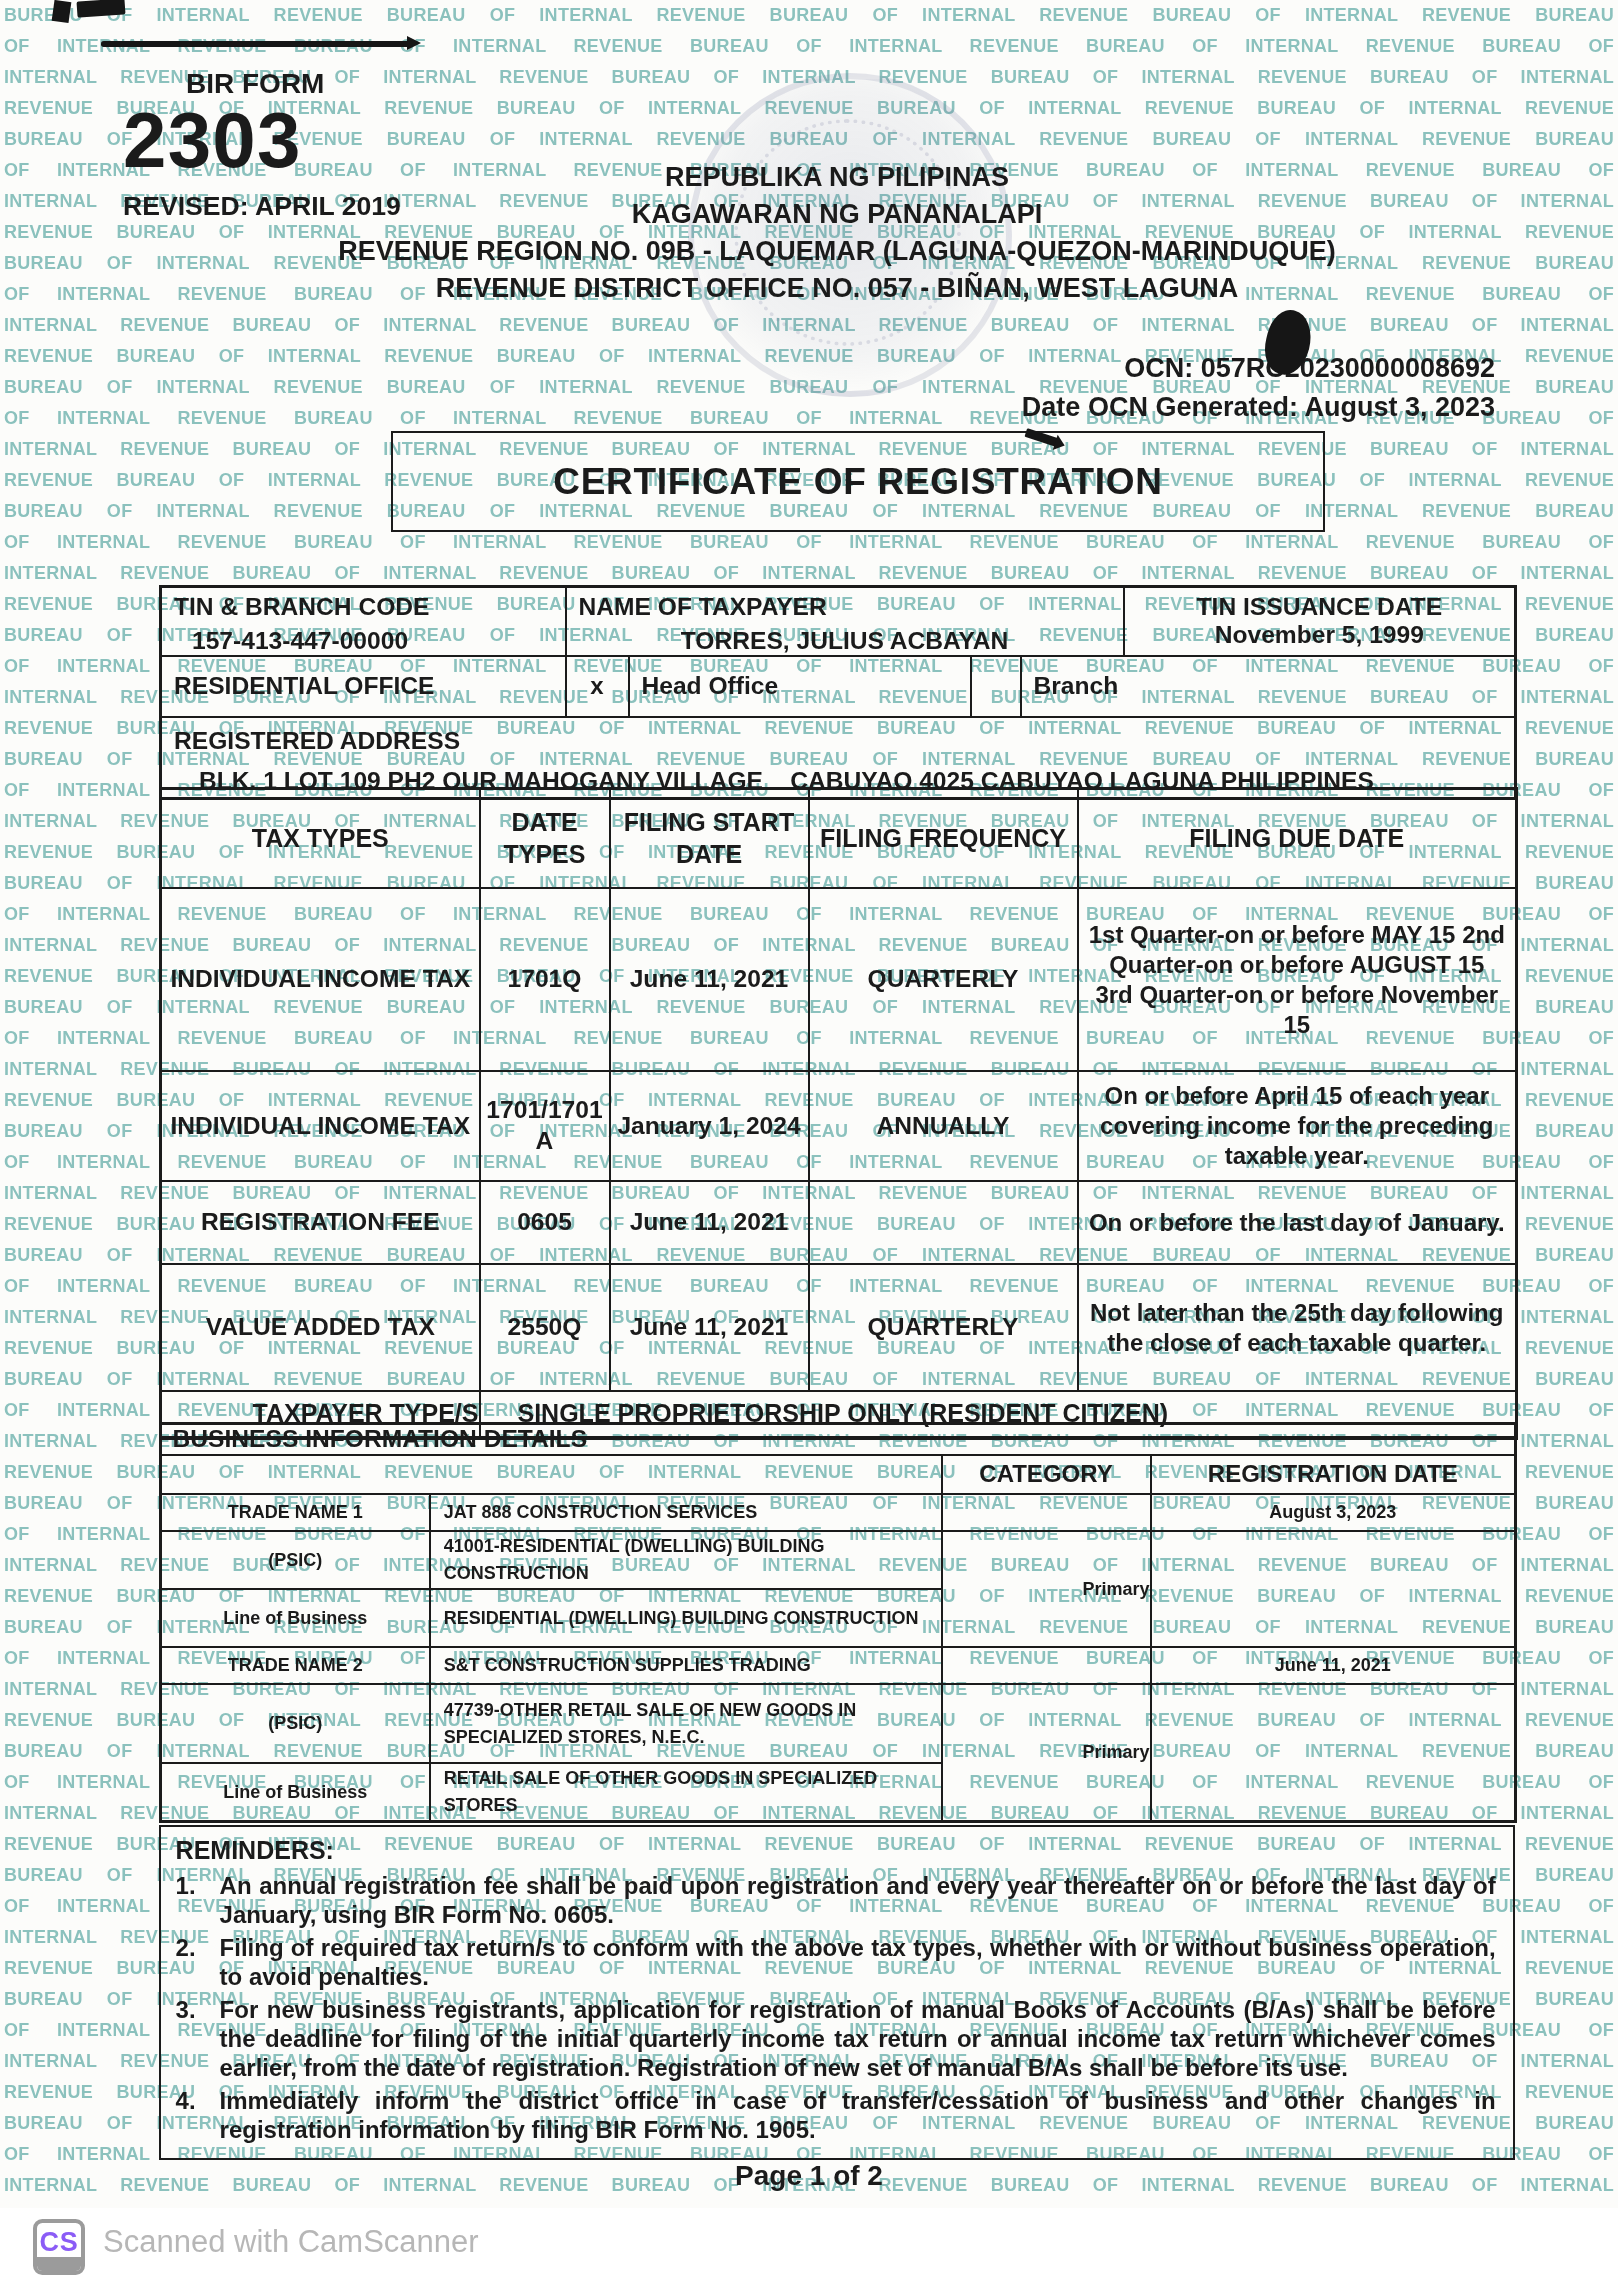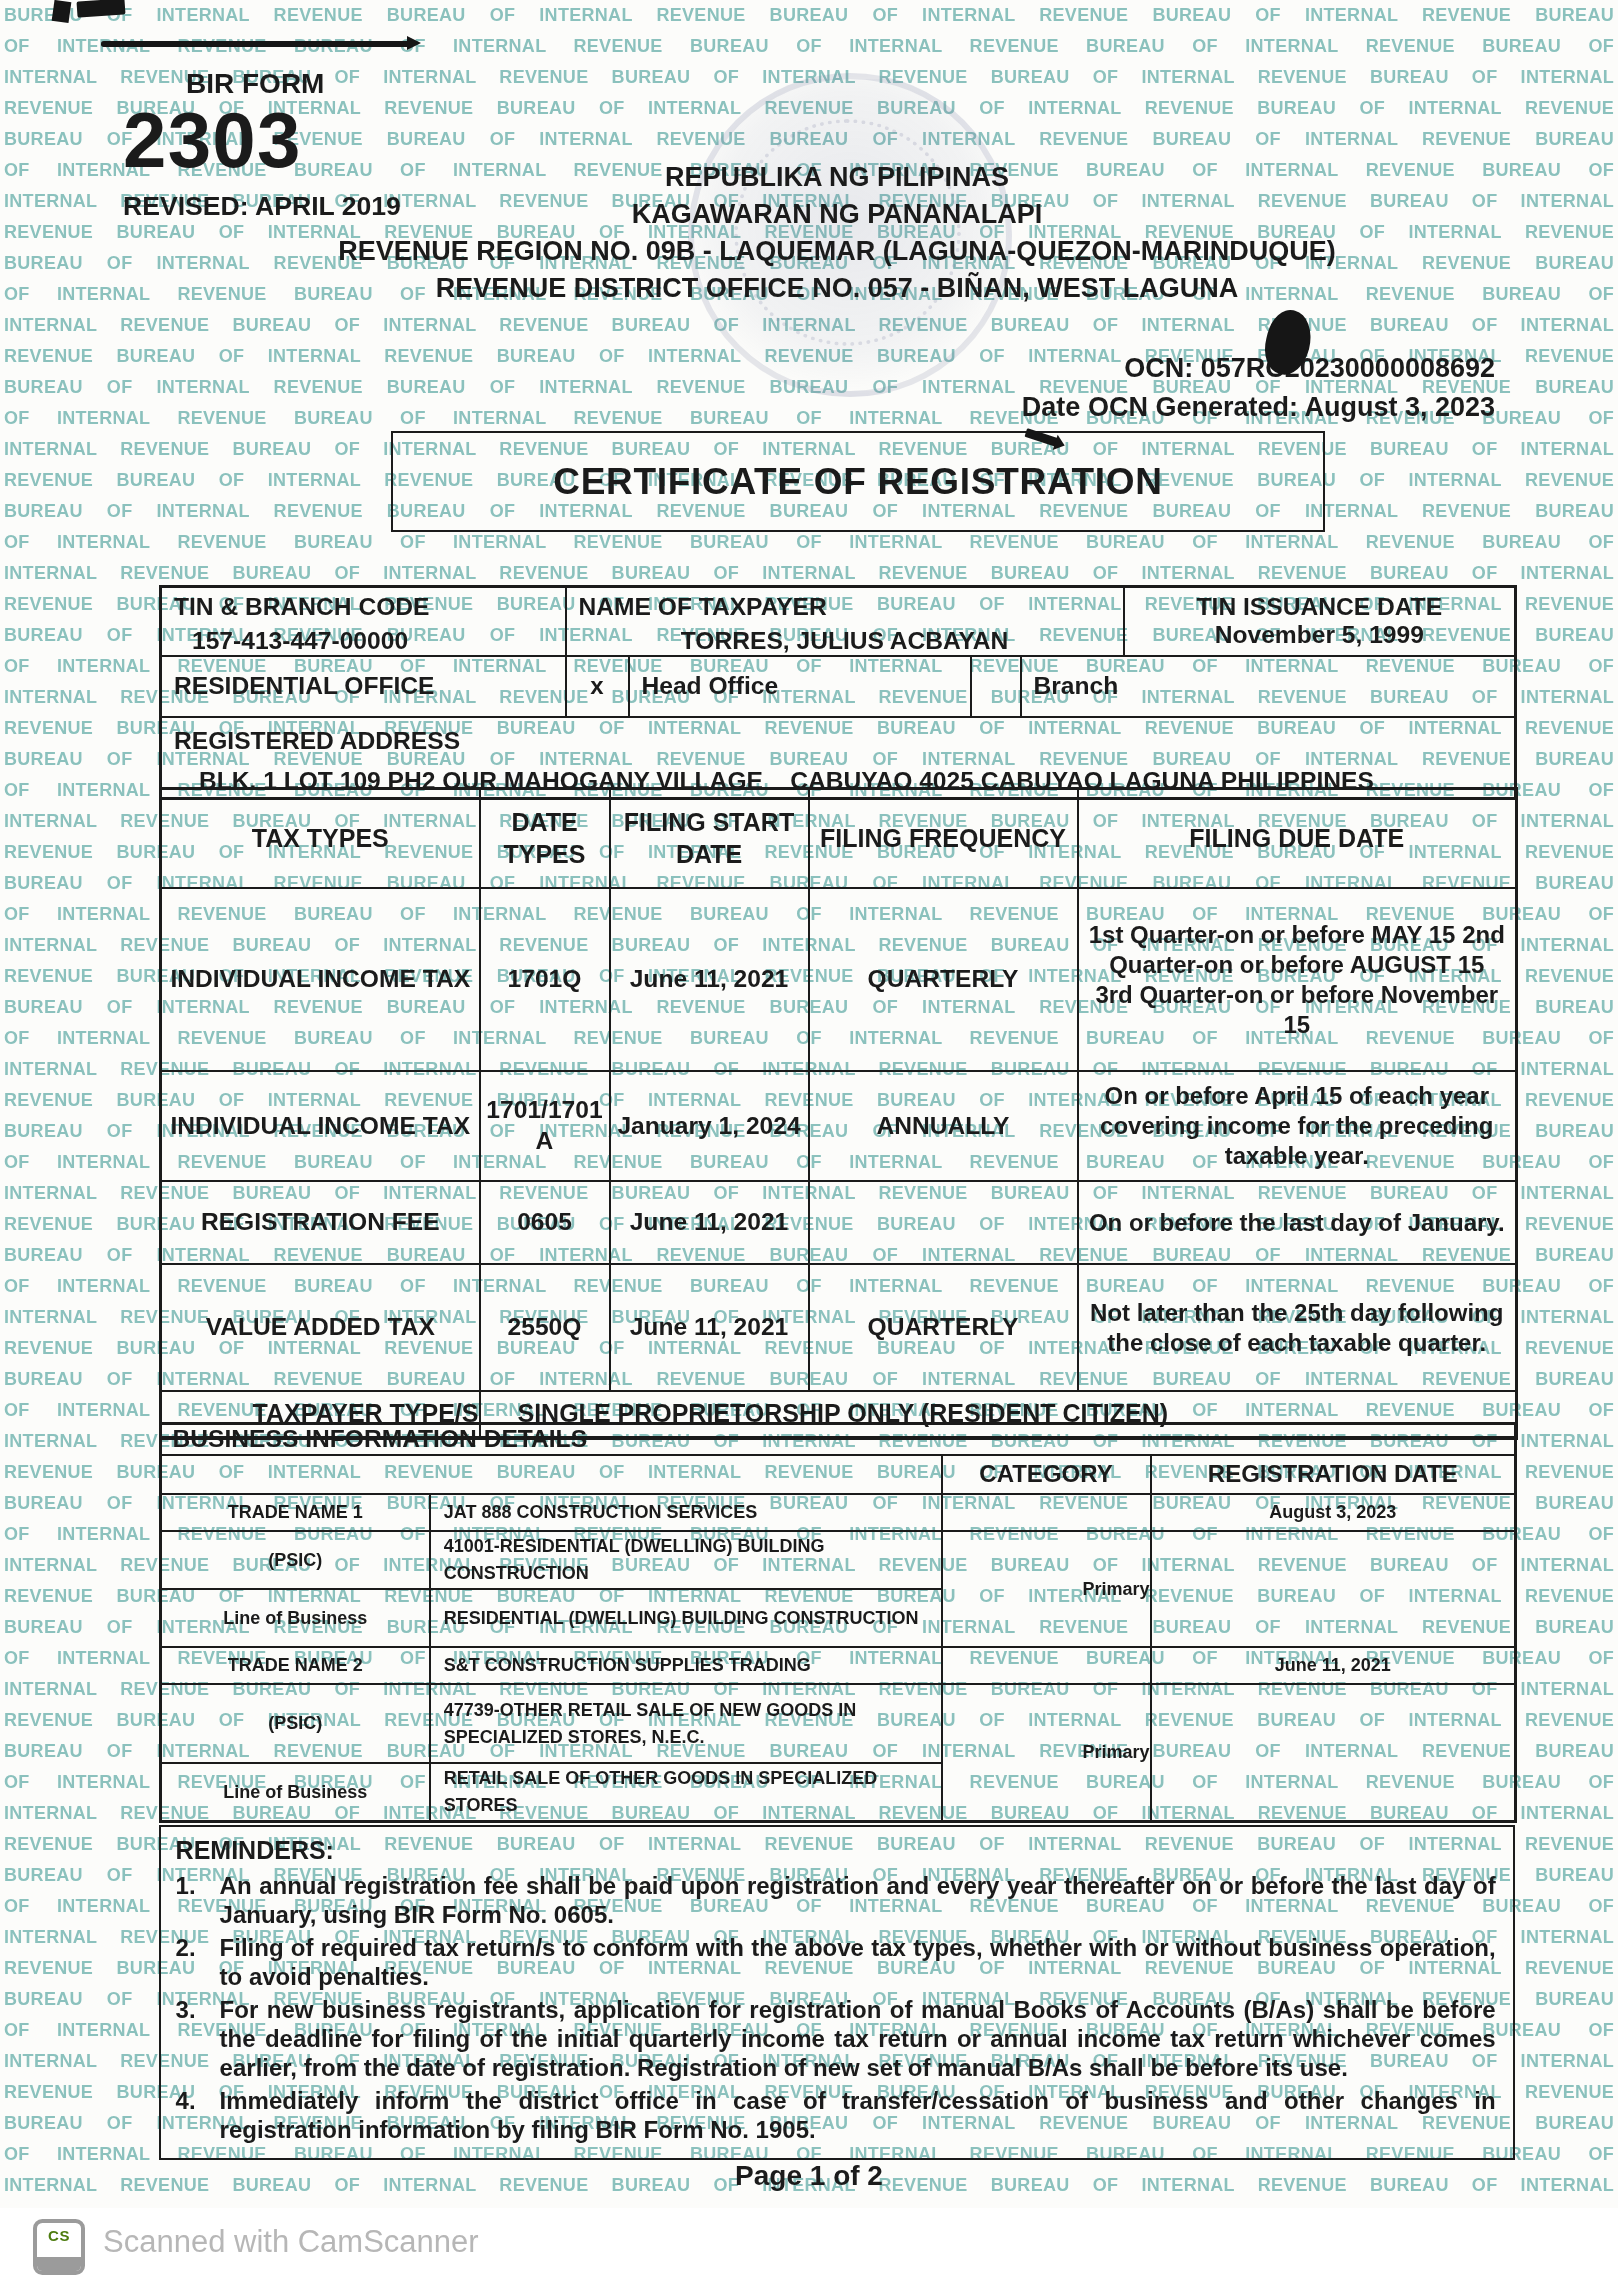--- a/index.html
+++ b/index.html
@@ -89,21 +89,21 @@
   .rem-item{display:flex;margin-bottom:4px;}
   .rem-num{width:44px;flex:none;font-size:24px;font-weight:700;line-height:29px;}
   .rem-text{font-size:24px;font-weight:700;line-height:29px;text-align:justify;}
   .pageno{position:absolute;left:0;top:2160px;width:1618px;text-align:center;
           font-size:28px;font-weight:700;}
   
   .footer{position:absolute;left:0;top:2208px;width:1618px;height:76px;background:#ffffff;z-index:4;}
   .cs-logo{position:absolute;left:33px;top:10.6px;width:52px;height:56px;box-sizing:border-box;
            border:4.7px solid #9b9b9b;border-radius:9.3px;overflow:hidden;background:#fff;}
   .cs-logo .cs{position:absolute;top:4px;left:0;width:100%;text-align:center;
-           font-size:15px;font-weight:700;color:#4d7c0f;letter-spacing:0.7px;}
+           font-size:27px;font-weight:700;color:#8b5cf6;letter-spacing:0.7px;}
   .cs-logo .bar{position:absolute;bottom:0;left:0;width:100%;height:13.3px;background:#9b9b9b;}
   .cs-text{position:absolute;left:103px;top:16px;font-size:31px;color:#b7b7b7;font-weight:400;}
 </style>
 </head>
 <body>
 
 <div class="page" style="--wm: #2f928c; --ink: #1b1b1b;">
 
   <div class="watermark" id="wm">BUREAU OF INTERNAL REVENUE   BUREAU OF INTERNAL REVENUE   BUREAU OF INTERNAL REVENUE   BUREAU OF INTERNAL REVENUE   BUREAU OF INTERNAL REVENUE   BUREAU OF INTERNAL REVENUE   BUREAU OF INTERNAL REVENUE   BUREAU OF INTERNAL REVENUE   BUREAU OF INTERNAL REVENUE   BUREAU OF INTERNAL REVENUE   BUREAU OF INTERNAL REVENUE   BUREAU OF INTERNAL REVENUE   BUREAU OF INTERNAL REVENUE   BUREAU OF INTERNAL REVENUE   BUREAU OF INTERNAL REVENUE   BUREAU OF INTERNAL REVENUE   BUREAU OF INTERNAL REVENUE   BUREAU OF INTERNAL REVENUE   BUREAU OF INTERNAL REVENUE   BUREAU OF INTERNAL REVENUE   BUREAU OF INTERNAL REVENUE   BUREAU OF INTERNAL REVENUE   BUREAU OF INTERNAL REVENUE   BUREAU OF INTERNAL REVENUE   BUREAU OF INTERNAL REVENUE   BUREAU OF INTERNAL REVENUE   BUREAU OF INTERNAL REVENUE   BUREAU OF INTERNAL REVENUE   BUREAU OF INTERNAL REVENUE   BUREAU OF INTERNAL REVENUE   BUREAU OF INTERNAL REVENUE   BUREAU OF INTERNAL REVENUE   BUREAU OF INTERNAL REVENUE   BUREAU OF INTERNAL REVENUE   BUREAU OF INTERNAL REVENUE   BUREAU OF INTERNAL REVENUE   BUREAU OF INTERNAL REVENUE   BUREAU OF INTERNAL REVENUE   BUREAU OF INTERNAL REVENUE   BUREAU OF INTERNAL REVENUE   BUREAU OF INTERNAL REVENUE   BUREAU OF INTERNAL REVENUE   BUREAU OF INTERNAL REVENUE   BUREAU OF INTERNAL REVENUE   BUREAU OF INTERNAL REVENUE   BUREAU OF INTERNAL REVENUE   BUREAU OF INTERNAL REVENUE   BUREAU OF INTERNAL REVENUE   BUREAU OF INTERNAL REVENUE   BUREAU OF INTERNAL REVENUE   BUREAU OF INTERNAL REVENUE   BUREAU OF INTERNAL REVENUE   BUREAU OF INTERNAL REVENUE   BUREAU OF INTERNAL REVENUE   BUREAU OF INTERNAL REVENUE   BUREAU OF INTERNAL REVENUE   BUREAU OF INTERNAL REVENUE   BUREAU OF INTERNAL REVENUE   BUREAU OF INTERNAL REVENUE   BUREAU OF INTERNAL REVENUE   BUREAU OF INTERNAL REVENUE   BUREAU OF INTERNAL REVENUE   BUREAU OF INTERNAL REVENUE   BUREAU OF INTERNAL REVENUE   BUREAU OF INTERNAL REVENUE   BUREAU OF INTERNAL REVENUE   BUREAU OF INTERNAL REVENUE   BUREAU OF INTERNAL REVENUE   BUREAU OF INTERNAL REVENUE   BUREAU OF INTERNAL REVENUE   BUREAU OF INTERNAL REVENUE   BUREAU OF INTERNAL REVENUE   BUREAU OF INTERNAL REVENUE   BUREAU OF INTERNAL REVENUE   BUREAU OF INTERNAL REVENUE   BUREAU OF INTERNAL REVENUE   BUREAU OF INTERNAL REVENUE   BUREAU OF INTERNAL REVENUE   BUREAU OF INTERNAL REVENUE   BUREAU OF INTERNAL REVENUE   BUREAU OF INTERNAL REVENUE   BUREAU OF INTERNAL REVENUE   BUREAU OF INTERNAL REVENUE   BUREAU OF INTERNAL REVENUE   BUREAU OF INTERNAL REVENUE   BUREAU OF INTERNAL REVENUE   BUREAU OF INTERNAL REVENUE   BUREAU OF INTERNAL REVENUE   BUREAU OF INTERNAL REVENUE   BUREAU OF INTERNAL REVENUE   BUREAU OF INTERNAL REVENUE   BUREAU OF INTERNAL REVENUE   BUREAU OF INTERNAL REVENUE   BUREAU OF INTERNAL REVENUE   BUREAU OF INTERNAL REVENUE   BUREAU OF INTERNAL REVENUE   BUREAU OF INTERNAL REVENUE   BUREAU OF INTERNAL REVENUE   BUREAU OF INTERNAL REVENUE   BUREAU OF INTERNAL REVENUE   BUREAU OF INTERNAL REVENUE   BUREAU OF INTERNAL REVENUE   BUREAU OF INTERNAL REVENUE   BUREAU OF INTERNAL REVENUE   BUREAU OF INTERNAL REVENUE   BUREAU OF INTERNAL REVENUE   BUREAU OF INTERNAL REVENUE   BUREAU OF INTERNAL REVENUE   BUREAU OF INTERNAL REVENUE   BUREAU OF INTERNAL REVENUE   BUREAU OF INTERNAL REVENUE   BUREAU OF INTERNAL REVENUE   BUREAU OF INTERNAL REVENUE   BUREAU OF INTERNAL REVENUE   BUREAU OF INTERNAL REVENUE   BUREAU OF INTERNAL REVENUE   BUREAU OF INTERNAL REVENUE   BUREAU OF INTERNAL REVENUE   BUREAU OF INTERNAL REVENUE   BUREAU OF INTERNAL REVENUE   BUREAU OF INTERNAL REVENUE   BUREAU OF INTERNAL REVENUE   BUREAU OF INTERNAL REVENUE   BUREAU OF INTERNAL REVENUE   BUREAU OF INTERNAL REVENUE   BUREAU OF INTERNAL REVENUE   BUREAU OF INTERNAL REVENUE   BUREAU OF INTERNAL REVENUE   BUREAU OF INTERNAL REVENUE   BUREAU OF INTERNAL REVENUE   BUREAU OF INTERNAL REVENUE   BUREAU OF INTERNAL REVENUE   BUREAU OF INTERNAL REVENUE   BUREAU OF INTERNAL REVENUE   BUREAU OF INTERNAL REVENUE   BUREAU OF INTERNAL REVENUE   BUREAU OF INTERNAL REVENUE   BUREAU OF INTERNAL REVENUE   BUREAU OF INTERNAL REVENUE   BUREAU OF INTERNAL REVENUE   BUREAU OF INTERNAL REVENUE   BUREAU OF INTERNAL REVENUE   BUREAU OF INTERNAL REVENUE   BUREAU OF INTERNAL REVENUE   BUREAU OF INTERNAL REVENUE   BUREAU OF INTERNAL REVENUE   BUREAU OF INTERNAL REVENUE   BUREAU OF INTERNAL REVENUE   BUREAU OF INTERNAL REVENUE   BUREAU OF INTERNAL REVENUE   BUREAU OF INTERNAL REVENUE   BUREAU OF INTERNAL REVENUE   BUREAU OF INTERNAL REVENUE   BUREAU OF INTERNAL REVENUE   BUREAU OF INTERNAL REVENUE   BUREAU OF INTERNAL REVENUE   BUREAU OF INTERNAL REVENUE   BUREAU OF INTERNAL REVENUE   BUREAU OF INTERNAL REVENUE   BUREAU OF INTERNAL REVENUE   BUREAU OF INTERNAL REVENUE   BUREAU OF INTERNAL REVENUE   BUREAU OF INTERNAL REVENUE   BUREAU OF INTERNAL REVENUE   BUREAU OF INTERNAL REVENUE   BUREAU OF INTERNAL REVENUE   BUREAU OF INTERNAL REVENUE   BUREAU OF INTERNAL REVENUE   BUREAU OF INTERNAL REVENUE   BUREAU OF INTERNAL REVENUE   BUREAU OF INTERNAL REVENUE   BUREAU OF INTERNAL REVENUE   BUREAU OF INTERNAL REVENUE   BUREAU OF INTERNAL REVENUE   BUREAU OF INTERNAL REVENUE   BUREAU OF INTERNAL REVENUE   BUREAU OF INTERNAL REVENUE   BUREAU OF INTERNAL REVENUE   BUREAU OF INTERNAL REVENUE   BUREAU OF INTERNAL REVENUE   BUREAU OF INTERNAL REVENUE   BUREAU OF INTERNAL REVENUE   BUREAU OF INTERNAL REVENUE   BUREAU OF INTERNAL REVENUE   BUREAU OF INTERNAL REVENUE   BUREAU OF INTERNAL REVENUE   BUREAU OF INTERNAL REVENUE   BUREAU OF INTERNAL REVENUE   BUREAU OF INTERNAL REVENUE   BUREAU OF INTERNAL REVENUE   BUREAU OF INTERNAL REVENUE   BUREAU OF INTERNAL REVENUE   BUREAU OF INTERNAL REVENUE   BUREAU OF INTERNAL REVENUE   BUREAU OF INTERNAL REVENUE   BUREAU OF INTERNAL REVENUE   BUREAU OF INTERNAL REVENUE   BUREAU OF INTERNAL REVENUE   BUREAU OF INTERNAL REVENUE   BUREAU OF INTERNAL REVENUE   BUREAU OF INTERNAL REVENUE   BUREAU OF INTERNAL REVENUE   BUREAU OF INTERNAL REVENUE   BUREAU OF INTERNAL REVENUE   BUREAU OF INTERNAL REVENUE   BUREAU OF INTERNAL REVENUE   BUREAU OF INTERNAL REVENUE   BUREAU OF INTERNAL REVENUE   BUREAU OF INTERNAL REVENUE   BUREAU OF INTERNAL REVENUE   BUREAU OF INTERNAL REVENUE   BUREAU OF INTERNAL REVENUE   BUREAU OF INTERNAL REVENUE   BUREAU OF INTERNAL REVENUE   BUREAU OF INTERNAL REVENUE   BUREAU OF INTERNAL REVENUE   BUREAU OF INTERNAL REVENUE   BUREAU OF INTERNAL REVENUE   BUREAU OF INTERNAL REVENUE   BUREAU OF INTERNAL REVENUE   BUREAU OF INTERNAL REVENUE   BUREAU OF INTERNAL REVENUE   BUREAU OF INTERNAL REVENUE   BUREAU OF INTERNAL REVENUE   BUREAU OF INTERNAL REVENUE   BUREAU OF INTERNAL REVENUE   BUREAU OF INTERNAL REVENUE   BUREAU OF INTERNAL REVENUE   BUREAU OF INTERNAL REVENUE   BUREAU OF INTERNAL REVENUE   BUREAU OF INTERNAL REVENUE   BUREAU OF INTERNAL REVENUE   BUREAU OF INTERNAL REVENUE   BUREAU OF INTERNAL REVENUE   BUREAU OF INTERNAL REVENUE   BUREAU OF INTERNAL REVENUE   BUREAU OF INTERNAL REVENUE   BUREAU OF INTERNAL REVENUE   BUREAU OF INTERNAL REVENUE   BUREAU OF INTERNAL REVENUE   BUREAU OF INTERNAL REVENUE   BUREAU OF INTERNAL REVENUE   BUREAU OF INTERNAL REVENUE   BUREAU OF INTERNAL REVENUE   BUREAU OF INTERNAL REVENUE   BUREAU OF INTERNAL REVENUE   BUREAU OF INTERNAL REVENUE   BUREAU OF INTERNAL REVENUE   BUREAU OF INTERNAL REVENUE   BUREAU OF INTERNAL REVENUE   BUREAU OF INTERNAL REVENUE   BUREAU OF INTERNAL REVENUE   BUREAU OF INTERNAL REVENUE   BUREAU OF INTERNAL REVENUE   BUREAU OF INTERNAL REVENUE   BUREAU OF INTERNAL REVENUE   BUREAU OF INTERNAL REVENUE   BUREAU OF INTERNAL REVENUE   BUREAU OF INTERNAL REVENUE   BUREAU OF INTERNAL REVENUE   BUREAU OF INTERNAL REVENUE   BUREAU OF INTERNAL REVENUE   BUREAU OF INTERNAL REVENUE   BUREAU OF INTERNAL REVENUE   BUREAU OF INTERNAL REVENUE   BUREAU OF INTERNAL REVENUE   BUREAU OF INTERNAL REVENUE   BUREAU OF INTERNAL REVENUE   BUREAU OF INTERNAL REVENUE   BUREAU OF INTERNAL REVENUE   BUREAU OF INTERNAL REVENUE   BUREAU OF INTERNAL REVENUE   BUREAU OF INTERNAL REVENUE   BUREAU OF INTERNAL REVENUE   BUREAU OF INTERNAL REVENUE   BUREAU OF INTERNAL REVENUE   BUREAU OF INTERNAL REVENUE   BUREAU OF INTERNAL REVENUE   BUREAU OF INTERNAL REVENUE   BUREAU OF INTERNAL REVENUE   BUREAU OF INTERNAL REVENUE   BUREAU OF INTERNAL REVENUE   BUREAU OF INTERNAL REVENUE   BUREAU OF INTERNAL REVENUE   BUREAU OF INTERNAL REVENUE   BUREAU OF INTERNAL REVENUE   BUREAU OF INTERNAL REVENUE   BUREAU OF INTERNAL REVENUE   BUREAU OF INTERNAL REVENUE   BUREAU OF INTERNAL REVENUE   BUREAU OF INTERNAL REVENUE   BUREAU OF INTERNAL REVENUE   BUREAU OF INTERNAL REVENUE   BUREAU OF INTERNAL REVENUE   BUREAU OF INTERNAL REVENUE   BUREAU OF INTERNAL REVENUE   BUREAU OF INTERNAL REVENUE   BUREAU OF INTERNAL REVENUE   BUREAU OF INTERNAL REVENUE   BUREAU OF INTERNAL REVENUE   BUREAU OF INTERNAL REVENUE   BUREAU OF INTERNAL REVENUE   BUREAU OF INTERNAL REVENUE   BUREAU OF INTERNAL REVENUE   BUREAU OF INTERNAL REVENUE   BUREAU OF INTERNAL REVENUE   BUREAU OF INTERNAL REVENUE   BUREAU OF INTERNAL REVENUE   BUREAU OF INTERNAL REVENUE   BUREAU OF INTERNAL REVENUE   BUREAU OF INTERNAL REVENUE   BUREAU OF INTERNAL REVENUE   BUREAU OF INTERNAL REVENUE   BUREAU OF INTERNAL REVENUE   BUREAU OF INTERNAL REVENUE   BUREAU OF INTERNAL REVENUE   BUREAU OF INTERNAL REVENUE   BUREAU OF INTERNAL REVENUE   BUREAU OF INTERNAL REVENUE   BUREAU OF INTERNAL REVENUE   BUREAU OF INTERNAL REVENUE   BUREAU OF INTERNAL REVENUE   BUREAU OF INTERNAL REVENUE   BUREAU OF INTERNAL REVENUE   BUREAU OF INTERNAL REVENUE   BUREAU OF INTERNAL REVENUE   BUREAU OF INTERNAL REVENUE   BUREAU OF INTERNAL REVENUE   BUREAU OF INTERNAL REVENUE   BUREAU OF INTERNAL REVENUE   BUREAU OF INTERNAL REVENUE   BUREAU OF INTERNAL REVENUE   BUREAU OF INTERNAL REVENUE   BUREAU OF INTERNAL REVENUE   BUREAU OF INTERNAL REVENUE   BUREAU OF INTERNAL REVENUE   BUREAU OF INTERNAL REVENUE   BUREAU OF INTERNAL REVENUE   BUREAU OF INTERNAL REVENUE   BUREAU OF INTERNAL REVENUE   BUREAU OF INTERNAL REVENUE   BUREAU OF INTERNAL REVENUE   BUREAU OF INTERNAL REVENUE   BUREAU OF INTERNAL REVENUE   BUREAU OF INTERNAL REVENUE   BUREAU OF INTERNAL REVENUE   BUREAU OF INTERNAL REVENUE   BUREAU OF INTERNAL REVENUE   BUREAU OF INTERNAL REVENUE   BUREAU OF INTERNAL REVENUE   BUREAU OF INTERNAL REVENUE   BUREAU OF INTERNAL REVENUE   BUREAU OF INTERNAL REVENUE   BUREAU OF INTERNAL REVENUE   BUREAU OF INTERNAL REVENUE   BUREAU OF INTERNAL REVENUE   BUREAU OF INTERNAL REVENUE   BUREAU OF INTERNAL REVENUE   BUREAU OF INTERNAL REVENUE   BUREAU OF INTERNAL REVENUE   BUREAU OF INTERNAL REVENUE   BUREAU OF INTERNAL REVENUE   BUREAU OF INTERNAL REVENUE   BUREAU OF INTERNAL REVENUE   BUREAU OF INTERNAL REVENUE   BUREAU OF INTERNAL REVENUE   BUREAU OF INTERNAL REVENUE   BUREAU OF INTERNAL REVENUE   BUREAU OF INTERNAL REVENUE   BUREAU OF INTERNAL REVENUE   BUREAU OF INTERNAL REVENUE   BUREAU OF INTERNAL REVENUE   BUREAU OF INTERNAL REVENUE   BUREAU OF INTERNAL REVENUE   BUREAU OF INTERNAL REVENUE   BUREAU OF INTERNAL REVENUE   BUREAU OF INTERNAL REVENUE   BUREAU OF INTERNAL REVENUE   BUREAU OF INTERNAL REVENUE   BUREAU OF INTERNAL REVENUE   BUREAU OF INTERNAL REVENUE   BUREAU OF INTERNAL REVENUE   BUREAU OF INTERNAL REVENUE   BUREAU OF INTERNAL REVENUE   BUREAU OF INTERNAL REVENUE   BUREAU OF INTERNAL REVENUE   BUREAU OF INTERNAL REVENUE   BUREAU OF INTERNAL REVENUE   BUREAU OF INTERNAL REVENUE   BUREAU OF INTERNAL REVENUE   BUREAU OF INTERNAL REVENUE   BUREAU OF INTERNAL REVENUE   BUREAU OF INTERNAL REVENUE   BUREAU OF INTERNAL REVENUE   BUREAU OF INTERNAL REVENUE   BUREAU OF INTERNAL REVENUE   BUREAU OF INTERNAL REVENUE   BUREAU OF INTERNAL REVENUE   BUREAU OF INTERNAL REVENUE   BUREAU OF INTERNAL REVENUE   BUREAU OF INTERNAL REVENUE   BUREAU OF INTERNAL REVENUE   BUREAU OF INTERNAL REVENUE   BUREAU OF INTERNAL REVENUE   BUREAU OF INTERNAL REVENUE   BUREAU OF INTERNAL REVENUE   BUREAU OF INTERNAL REVENUE   BUREAU OF INTERNAL REVENUE   BUREAU OF INTERNAL REVENUE   BUREAU OF INTERNAL REVENUE   BUREAU OF INTERNAL REVENUE   BUREAU OF INTERNAL REVENUE   BUREAU OF INTERNAL REVENUE   BUREAU OF INTERNAL REVENUE   BUREAU OF INTERNAL REVENUE   BUREAU OF INTERNAL REVENUE   BUREAU OF INTERNAL REVENUE   BUREAU OF INTERNAL REVENUE   BUREAU OF INTERNAL REVENUE   BUREAU OF INTERNAL REVENUE   BUREAU OF INTERNAL REVENUE   BUREAU OF INTERNAL REVENUE   BUREAU OF INTERNAL REVENUE   BUREAU OF INTERNAL REVENUE   BUREAU OF INTERNAL REVENUE   BUREAU OF INTERNAL REVENUE   BUREAU OF INTERNAL REVENUE   BUREAU OF INTERNAL REVENUE   BUREAU OF INTERNAL REVENUE   BUREAU OF INTERNAL REVENUE   BUREAU OF INTERNAL REVENUE   BUREAU OF INTERNAL REVENUE   BUREAU OF INTERNAL REVENUE   BUREAU OF INTERNAL REVENUE   BUREAU OF INTERNAL REVENUE   BUREAU OF INTERNAL REVENUE   BUREAU OF INTERNAL REVENUE   BUREAU OF INTERNAL REVENUE   BUREAU OF INTERNAL REVENUE   BUREAU OF INTERNAL REVENUE   BUREAU OF INTERNAL REVENUE   BUREAU OF INTERNAL REVENUE   BUREAU OF INTERNAL REVENUE   BUREAU OF INTERNAL REVENUE   BUREAU OF INTERNAL REVENUE   BUREAU OF INTERNAL REVENUE   BUREAU OF INTERNAL REVENUE   BUREAU OF INTERNAL REVENUE   BUREAU OF INTERNAL REVENUE   BUREAU OF INTERNAL REVENUE   BUREAU OF INTERNAL REVENUE   BUREAU OF INTERNAL REVENUE   BUREAU OF INTERNAL REVENUE   BUREAU OF INTERNAL REVENUE   BUREAU OF INTERNAL REVENUE   BUREAU OF INTERNAL REVENUE   BUREAU OF INTERNAL REVENUE   BUREAU OF INTERNAL REVENUE   BUREAU OF INTERNAL REVENUE   BUREAU OF INTERNAL REVENUE   BUREAU OF INTERNAL REVENUE   BUREAU OF INTERNAL REVENUE   BUREAU OF INTERNAL REVENUE   BUREAU OF INTERNAL REVENUE   BUREAU OF INTERNAL REVENUE   BUREAU OF INTERNAL REVENUE   BUREAU OF INTERNAL REVENUE   BUREAU OF INTERNAL REVENUE   BUREAU OF INTERNAL REVENUE   BUREAU OF INTERNAL REVENUE   BUREAU OF INTERNAL REVENUE   BUREAU OF INTERNAL REVENUE   BUREAU OF INTERNAL REVENUE   BUREAU OF INTERNAL REVENUE   BUREAU OF INTERNAL REVENUE   BUREAU OF INTERNAL REVENUE   BUREAU OF INTERNAL REVENUE   BUREAU OF INTERNAL REVENUE   BUREAU OF INTERNAL REVENUE   BUREAU OF INTERNAL REVENUE   BUREAU OF INTERNAL REVENUE   BUREAU OF INTERNAL REVENUE   BUREAU OF INTERNAL REVENUE   BUREAU OF INTERNAL REVENUE   BUREAU OF INTERNAL REVENUE   BUREAU OF INTERNAL REVENUE   BUREAU OF INTERNAL REVENUE   BUREAU OF INTERNAL REVENUE   BUREAU OF INTERNAL REVENUE   BUREAU OF INTERNAL REVENUE   BUREAU OF INTERNAL REVENUE   BUREAU OF INTERNAL REVENUE   BUREAU OF INTERNAL REVENUE   BUREAU OF INTERNAL REVENUE   BUREAU OF INTERNAL REVENUE   BUREAU OF INTERNAL REVENUE   BUREAU OF INTERNAL REVENUE   BUREAU OF INTERNAL REVENUE   BUREAU OF INTERNAL REVENUE   BUREAU OF INTERNAL REVENUE   BUREAU OF INTERNAL REVENUE   BUREAU OF INTERNAL REVENUE   BUREAU OF INTERNAL REVENUE   BUREAU OF INTERNAL REVENUE   BUREAU OF INTERNAL REVENUE   BUREAU OF INTERNAL REVENUE   BUREAU OF INTERNAL REVENUE   BUREAU OF INTERNAL REVENUE   BUREAU OF INTERNAL REVENUE   BUREAU OF INTERNAL REVENUE   BUREAU OF INTERNAL REVENUE   BUREAU OF INTERNAL REVENUE   BUREAU OF INTERNAL REVENUE   BUREAU OF INTERNAL REVENUE   BUREAU OF INTERNAL REVENUE   BUREAU OF INTERNAL REVENUE   BUREAU OF INTERNAL REVENUE   BUREAU OF INTERNAL REVENUE   BUREAU OF INTERNAL REVENUE   BUREAU OF INTERNAL REVENUE   BUREAU OF INTERNAL REVENUE   BUREAU OF INTERNAL REVENUE   BUREAU OF INTERNAL REVENUE   BUREAU OF INTERNAL REVENUE   BUREAU OF INTERNAL REVENUE   BUREAU OF INTERNAL REVENUE   BUREAU OF INTERNAL REVENUE   BUREAU OF INTERNAL REVENUE   BUREAU OF INTERNAL REVENUE   BUREAU OF INTERNAL REVENUE   BUREAU OF INTERNAL REVENUE   BUREAU OF INTERNAL REVENUE   BUREAU OF INTERNAL REVENUE   BUREAU OF INTERNAL REVENUE   BUREAU OF INTERNAL REVENUE   BUREAU OF INTERNAL REVENUE   BUREAU OF INTERNAL REVENUE   BUREAU OF INTERNAL REVENUE   BUREAU OF INTERNAL REVENUE   BUREAU OF INTERNAL REVENUE   BUREAU OF INTERNAL REVENUE   BUREAU OF INTERNAL REVENUE   BUREAU OF INTERNAL REVENUE   BUREAU OF INTERNAL REVENUE   BUREAU OF INTERNAL REVENUE   BUREAU OF INTERNAL REVENUE   BUREAU OF INTERNAL REVENUE   BUREAU OF INTERNAL REVENUE   BUREAU OF INTERNAL REVENUE   BUREAU OF INTERNAL REVENUE   BUREAU OF INTERNAL REVENUE   BUREAU OF INTERNAL REVENUE   BUREAU OF INTERNAL REVENUE   BUREAU OF INTERNAL REVENUE   BUREAU OF INTERNAL REVENUE   BUREAU OF INTERNAL REVENUE   BUREAU OF INTERNAL REVENUE   BUREAU OF INTERNAL REVENUE   BUREAU OF INTERNAL REVENUE   BUREAU OF INTERNAL REVENUE   BUREAU OF INTERNAL REVENUE   BUREAU OF INTERNAL REVENUE   BUREAU OF INTERNAL REVENUE   BUREAU OF INTERNAL REVENUE   BUREAU OF INTERNAL REVENUE   BUREAU OF INTERNAL REVENUE   BUREAU OF INTERNAL REVENUE   BUREAU OF INTERNAL REVENUE   BUREAU OF INTERNAL REVENUE   BUREAU OF INTERNAL REVENUE   BUREAU OF INTERNAL REVENUE   BUREAU OF INTERNAL REVENUE   BUREAU OF INTERNAL REVENUE   BUREAU OF INTERNAL REVENUE   BUREAU OF INTERNAL REVENUE   BUREAU OF INTERNAL REVENUE   BUREAU OF INTERNAL REVENUE   BUREAU OF INTERNAL REVENUE   BUREAU OF INTERNAL REVENUE   BUREAU OF INTERNAL REVENUE   BUREAU OF INTERNAL REVENUE   BUREAU OF INTERNAL REVENUE   BUREAU OF INTERNAL REVENUE   BUREAU OF INTERNAL REVENUE   BUREAU OF INTERNAL REVENUE   BUREAU OF INTERNAL REVENUE   BUREAU OF INTERNAL REVENUE   BUREAU OF INTERNAL REVENUE   BUREAU OF INTERNAL REVENUE   BUREAU OF INTERNAL REVENUE   BUREAU OF INTERNAL REVENUE   BUREAU OF INTERNAL REVENUE   BUREAU OF INTERNAL REVENUE   BUREAU OF INTERNAL REVENUE   BUREAU OF INTERNAL REVENUE   BUREAU OF INTERNAL REVENUE   BUREAU OF INTERNAL REVENUE   BUREAU OF INTERNAL REVENUE   BUREAU OF INTERNAL REVENUE   BUREAU OF INTERNAL REVENUE   BUREAU OF INTERNAL REVENUE   BUREAU OF INTERNAL REVENUE   BUREAU OF INTERNAL REVENUE   BUREAU OF INTERNAL REVENUE   BUREAU OF INTERNAL REVENUE   BUREAU OF INTERNAL REVENUE   BUREAU OF INTERNAL REVENUE   BUREAU OF INTERNAL REVENUE   BUREAU OF INTERNAL REVENUE   BUREAU OF INTERNAL REVENUE   BUREAU OF INTERNAL REVENUE   BUREAU OF INTERNAL REVENUE   BUREAU OF INTERNAL REVENUE   BUREAU OF INTERNAL REVENUE   BUREAU OF INTERNAL REVENUE   BUREAU OF INTERNAL REVENUE   BUREAU OF INTERNAL REVENUE   BUREAU OF INTERNAL REVENUE   BUREAU OF INTERNAL REVENUE   BUREAU OF INTERNAL REVENUE   </div>
   <div class="seal">

